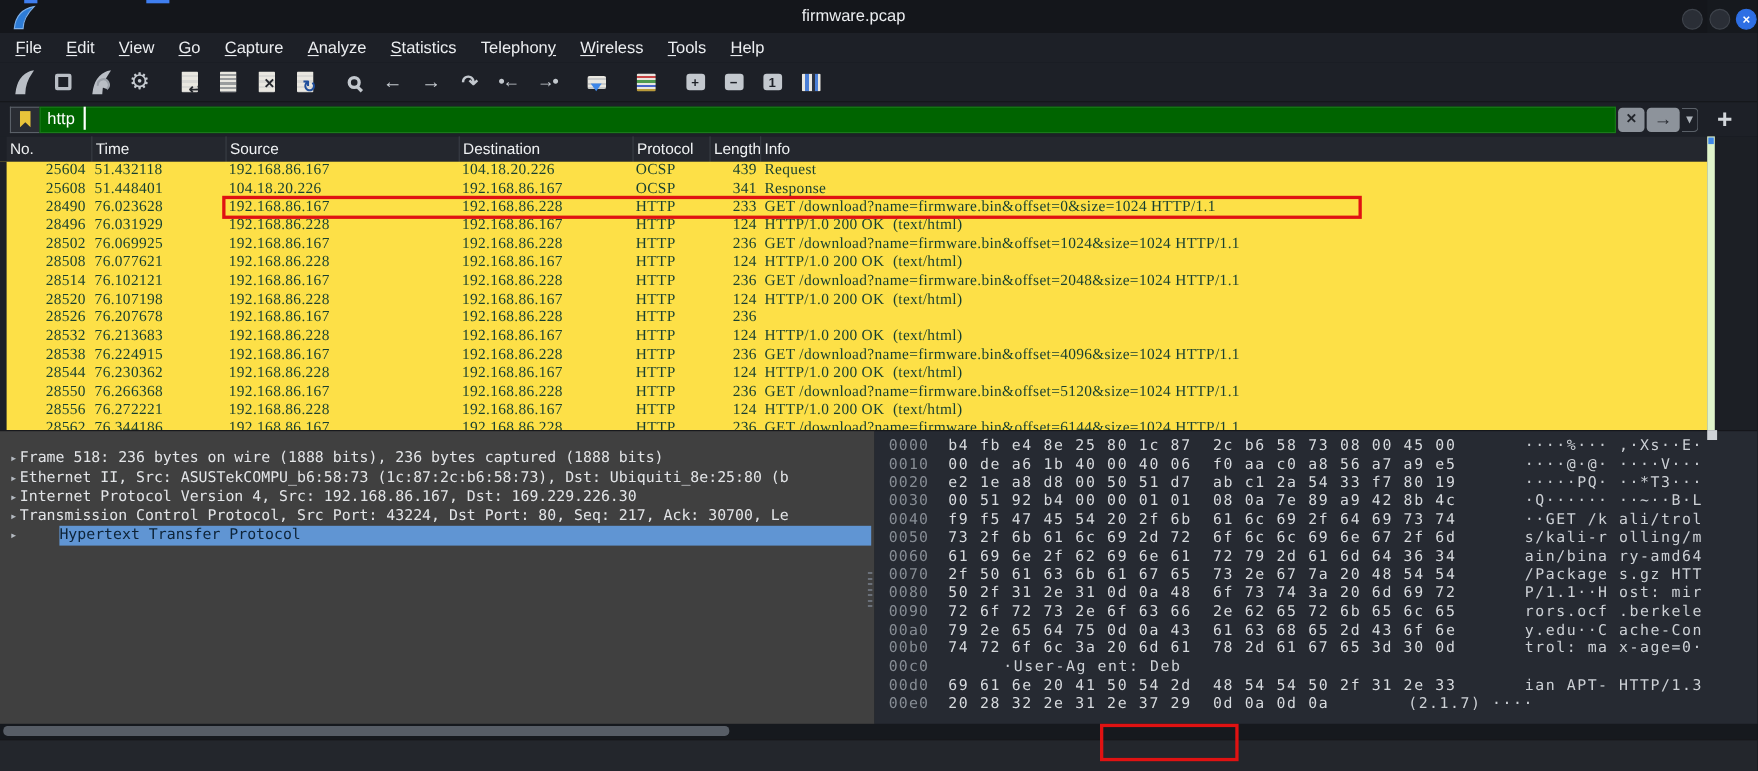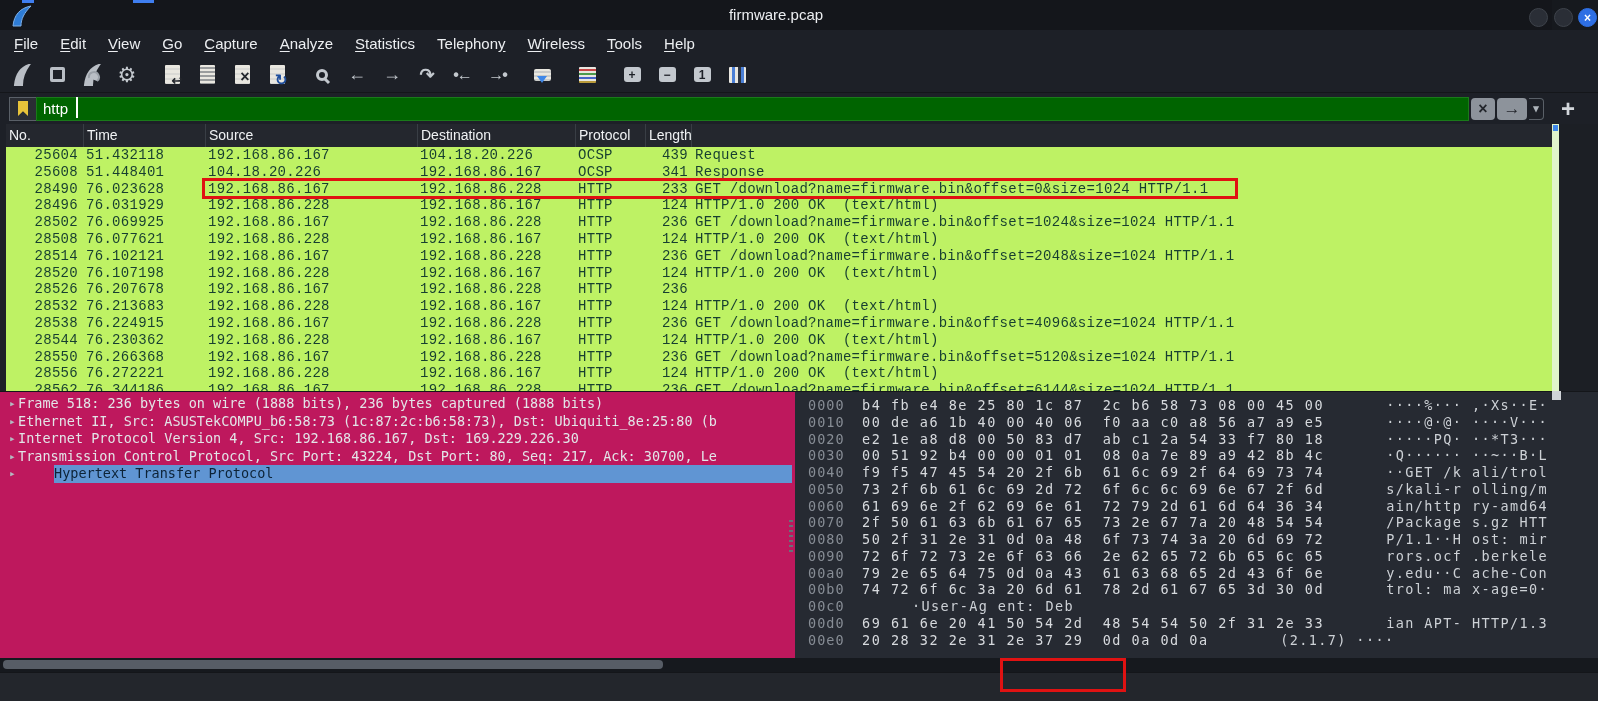--- a/index.html
+++ b/index.html
@@ -74,39 +74,39 @@
              border-left:6px solid #1d2027;align-items:flex-end; }
   #pheader span { display:block; line-height:23px; padding-left:3px; border-right:1px solid #393e45; overflow:hidden; white-space:nowrap; }
   #pheader span:nth-of-type(1){ width:78px; }
   #pheader span:nth-of-type(2){ width:122px; }
   #pheader span:nth-of-type(3){ width:212px; }
   #pheader span:nth-of-type(4){ width:158px; }
   #pheader span:nth-of-type(5){ width:70px; }
   #pheader span:nth-of-type(6){ width:46px; }
   #pheader span:nth-of-type(7){ flex:1; border-right:none; }
 
-  #plist { left:0; top:147px; width:1552px; height:244px; background:#bef264; overflow:hidden;
-           font-family:Liberation Mono, monospace; font-size:14px; color:#173f30; border-left:6px solid #1d2027; }
+  #plist { left:0; top:147px; width:1552px; height:244px; background:#fde047; overflow:hidden;
+           font-family:Liberation Serif, serif; font-size:14px; color:#173f30; border-left:6px solid #1d2027; }
   .prow { display:flex; height:16.8px; line-height:16.8px; white-space:pre; letter-spacing:0.3px; }
   .prow span { display:block; overflow:hidden; }
   .prow span:nth-child(1){ width:72px; text-align:right; }
   .prow span:nth-child(2){ width:128px; padding-left:8px; }
   .prow span:nth-child(3){ width:212px; padding-left:2px; }
   .prow span:nth-child(4){ width:158px; padding-left:2px; }
   .prow span:nth-child(5){ width:70px; padding-left:2px; }
   .prow span:nth-child(6){ width:42px; text-align:right; }
   .prow span:nth-child(7){ flex:1; padding-left:7px; }
 
   #plist-vscroll { left:1552px; top:124px; width:7px; height:267px; background:#e0f4cb; }
   #plist-vthumb { left:1553px; top:125px; width:5px; height:6px; background:#3f87e8; }
   #right-void { left:1559px; top:124px; width:39px; height:267px; background:#1c1f25; }
 
   
-  #details { left:0; top:391px; width:795px; height:267px; background:#be185d; border-top:1px solid #14161a;
-             font-family:"DejaVu Sans Mono", monospace; font-size:13.5px; color:#e3e5e8; padding-top:3px; overflow:hidden; }
+  #details { left:0; top:391px; width:795px; height:267px; background:#404040; border-top:1px solid #14161a;
+             font-family:"DejaVu Sans Mono", monospace; font-size:13.5px; color:#e3e5e8; padding-top:16px; overflow:hidden; }
   .drow { display:flex; height:17.6px; line-height:17.6px; white-space:pre; align-items:center; }
   .twisty { width:18px; padding-left:9px; color:#b4bac1; font-size:11px; flex:none; }
   .twisty::before { content:"\25B8"; }
   .dtxt { flex:1; overflow:hidden; }
   .drow.selected .dtxt { background:#6095d3; color:#0d2337; margin-right:3px;margin-left:36px; }
 
   
   #hexpane { left:795px; top:391px; width:803px; height:267px; background:#262a32; border-top:1px solid #14161a;
              font-family:"DejaVu Sans Mono", monospace; font-size:13.5px; padding-top:5px; overflow:hidden; }
   .hrow { display:flex; height:16.75px; line-height:16.75px; white-space:pre; }
@@ -250,20 +250,21 @@
   <div id="filter-caret" class="abs"></div>
 
   <div id="pheader" class="abs">
 
   <span>No.</span>
       <span>Time</span>
       <span>Source</span>
       <span>Destination</span>
       <span>Protocol</span>
       <span>Length</span>
+      <span>Info</span>
     </div>
 
   <div id="plist" class="abs">
 
       <div class="prow"><span>25604</span><span>51.432118</span><span>192.168.86.167</span><span>104.18.20.226</span><span>OCSP</span><span>439</span><span>Request</span></div>
 
       <div class="prow"><span>25608</span><span>51.448401</span><span>104.18.20.226</span><span>192.168.86.167</span><span>OCSP</span><span>341</span><span>Response</span></div>
 
       <div class="prow"><span>28490</span><span>76.023628</span><span>192.168.86.167</span><span>192.168.86.228</span><span>HTTP</span><span>233</span><span>GET /download?name=firmware.bin&amp;offset=0&amp;size=1024 HTTP/1.1</span></div>
 
@@ -302,29 +303,29 @@
     <div class="drow"><span class="twisty"></span><span class="dtxt">Transmission Control Protocol, Src Port: 43224, Dst Port: 80, Seq: 217, Ack: 30700, Le</span></div>
     <div class="drow selected"><span class="twisty"></span><span class="dtxt">Hypertext Transfer Protocol</span></div>
   </div>
 
   <div id="hexpane" class="abs">
 
       <div class="hrow"><span class="h-off">0000</span><span class="h-bytes">b4 fb e4 8e 25 80 1c 87  2c b6 58 73 08 00 45 00</span><span class="h-ascii">····%··· ,·Xs··E·</span></div>
 
       <div class="hrow"><span class="h-off">0010</span><span class="h-bytes">00 de a6 1b 40 00 40 06  f0 aa c0 a8 56 a7 a9 e5</span><span class="h-ascii">····@·@· ····V···</span></div>
 
-      <div class="hrow"><span class="h-off">0020</span><span class="h-bytes">e2 1e a8 d8 00 50 83 d7  ab c1 2a 54 33 f7 80 18</span><span class="h-ascii">·····PQ· ··*T3···</span></div>
+      <div class="hrow"><span class="h-off">0020</span><span class="h-bytes">e2 1e a8 d8 00 50 51 d7  ab c1 2a 54 33 f7 80 19</span><span class="h-ascii">·····PQ· ··*T3···</span></div>
 
       <div class="hrow"><span class="h-off">0030</span><span class="h-bytes">00 51 92 b4 00 00 01 01  08 0a 7e 89 a9 42 8b 4c</span><span class="h-ascii">·Q······ ··~··B·L</span></div>
 
       <div class="hrow"><span class="h-off">0040</span><span class="h-bytes">f9 f5 47 45 54 20 2f 6b  61 6c 69 2f 64 69 73 74</span><span class="h-ascii">··GET /k ali/trol</span></div>
 
       <div class="hrow"><span class="h-off">0050</span><span class="h-bytes">73 2f 6b 61 6c 69 2d 72  6f 6c 6c 69 6e 67 2f 6d</span><span class="h-ascii">s/kali-r olling/m</span></div>
 
-      <div class="hrow"><span class="h-off">0060</span><span class="h-bytes">61 69 6e 2f 62 69 6e 61  72 79 2d 61 6d 64 36 34</span><span class="h-ascii">ain/http ry-amd64</span></div>
+      <div class="hrow"><span class="h-off">0060</span><span class="h-bytes">61 69 6e 2f 62 69 6e 61  72 79 2d 61 6d 64 36 34</span><span class="h-ascii">ain/bina ry-amd64</span></div>
 
       <div class="hrow"><span class="h-off">0070</span><span class="h-bytes">2f 50 61 63 6b 61 67 65  73 2e 67 7a 20 48 54 54</span><span class="h-ascii">/Package s.gz HTT</span></div>
 
       <div class="hrow"><span class="h-off">0080</span><span class="h-bytes">50 2f 31 2e 31 0d 0a 48  6f 73 74 3a 20 6d 69 72</span><span class="h-ascii">P/1.1··H ost: mir</span></div>
 
       <div class="hrow"><span class="h-off">0090</span><span class="h-bytes">72 6f 72 73 2e 6f 63 66  2e 62 65 72 6b 65 6c 65</span><span class="h-ascii">rors.ocf .berkele</span></div>
 
       <div class="hrow"><span class="h-off">00a0</span><span class="h-bytes">79 2e 65 64 75 0d 0a 43  61 63 68 65 2d 43 6f 6e</span><span class="h-ascii">y.edu··C ache-Con</span></div>
 
       <div class="hrow"><span class="h-off">00b0</span><span class="h-bytes">74 72 6f 6c 3a 20 6d 61  78 2d 61 67 65 3d 30 0d</span><span class="h-ascii">trol: ma x-age=0·</span></div>

